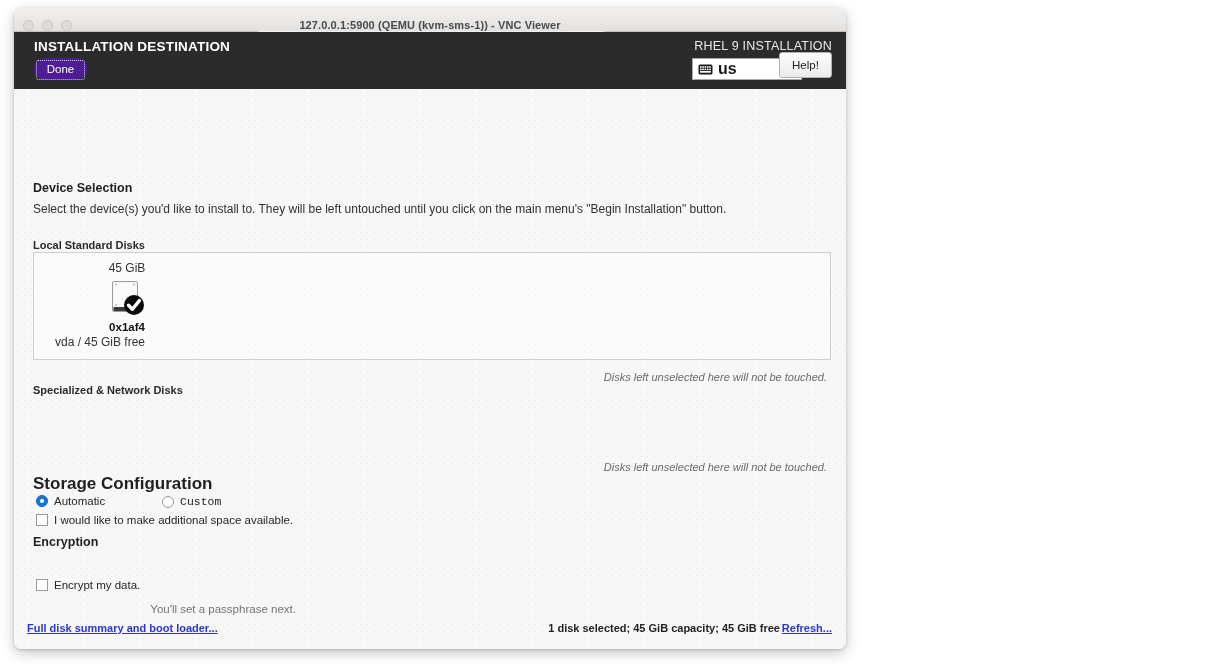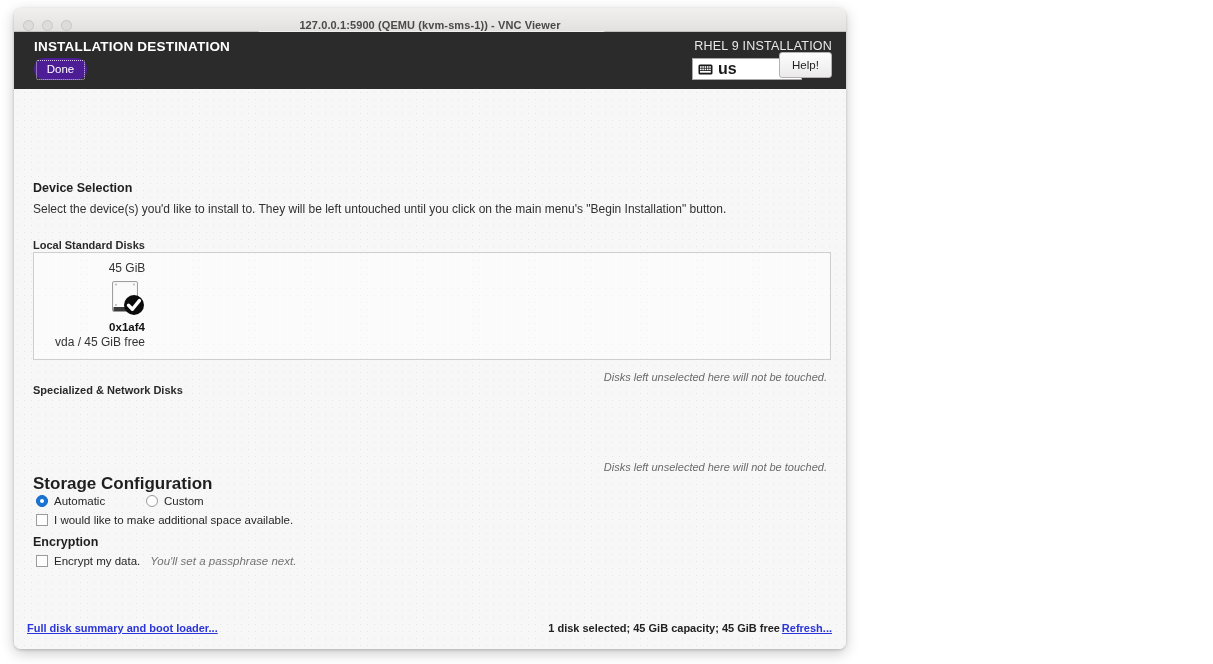--- a/index.html
+++ b/index.html
@@ -284,21 +284,21 @@
     position: absolute;
     top: 406px;
     display: flex;
     align-items: center;
     gap: 6px;
     cursor: pointer;
     font-size: 11.5px;
     color: #262626;
   }
   #radio-automatic { left: 22px; }
-  #radio-custom { left: 132px; }
+  #radio-custom { left: 148px; font-family: Liberation Mono, monospace; }
 
   .radio {
     width: 12px;
     height: 12px;
     border-radius: 50%;
     border: 1px solid #9b9b9b;
     background: #fdfdfd;
     box-sizing: border-box;
     position: relative;
     flex: none;
@@ -339,23 +339,23 @@
 
   #encryption-title {
     position: absolute;
     left: 19px;
     top: 446px;
     font-size: 12.5px;
     font-weight: bold;
     color: #1f1f1f;
   }
   .hint-italic {
-    font-style: italic;
     color: #737373;
     margin-left: 4px;
+    margin-top: 48px;
   }
 
   
   #bottom-bar {
     position: absolute;
     left: 0; right: 0;
     bottom: 0;
     height: 38px;
     font-weight: bold;
   }

